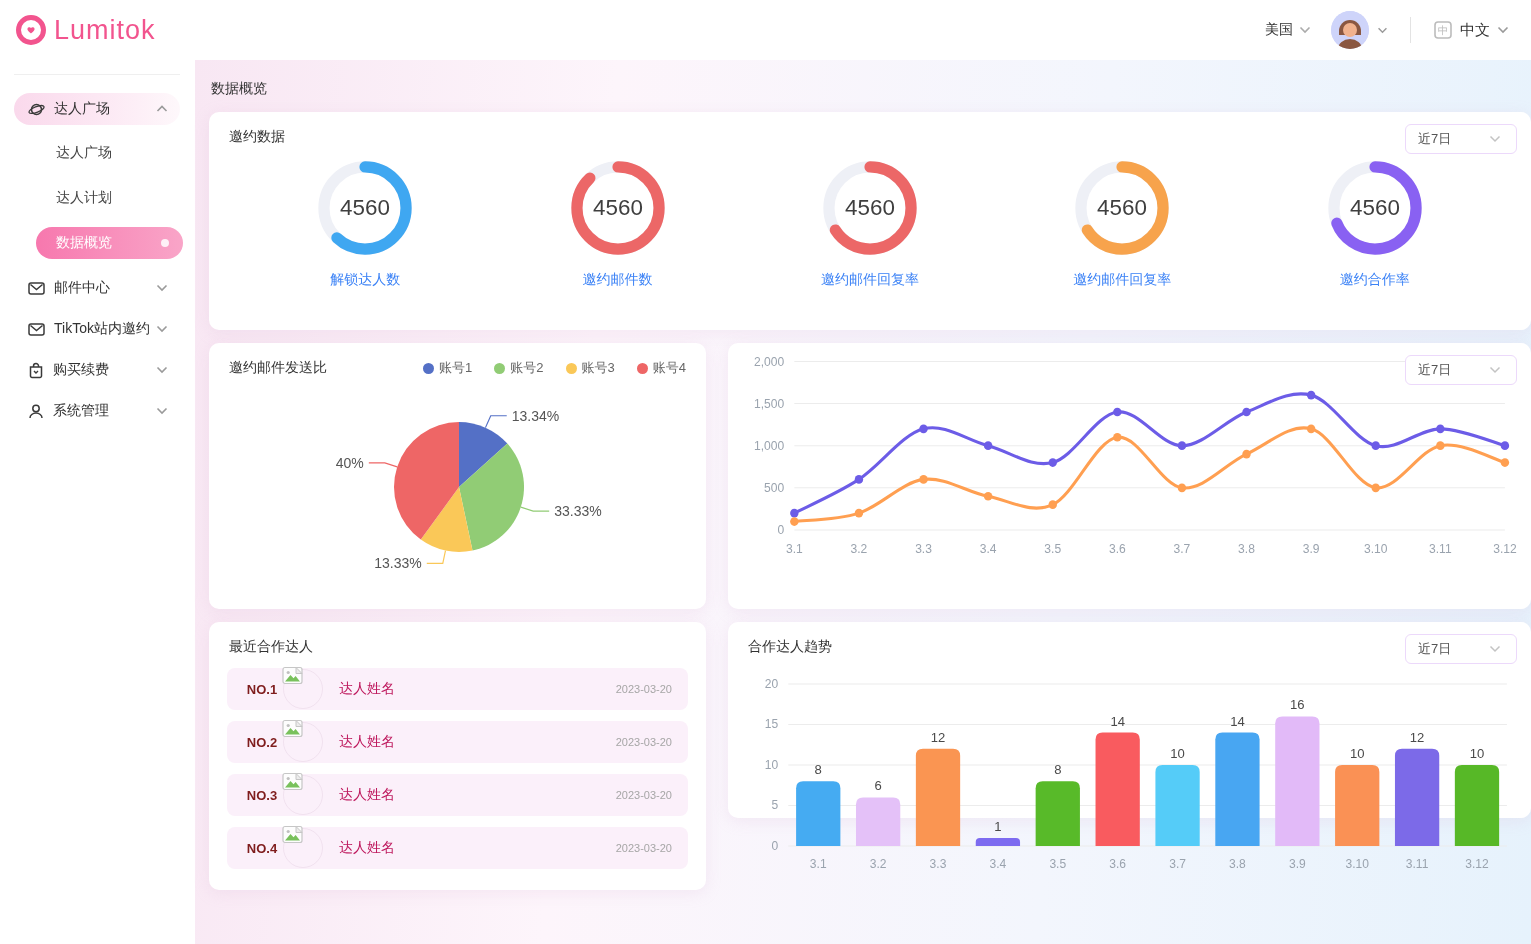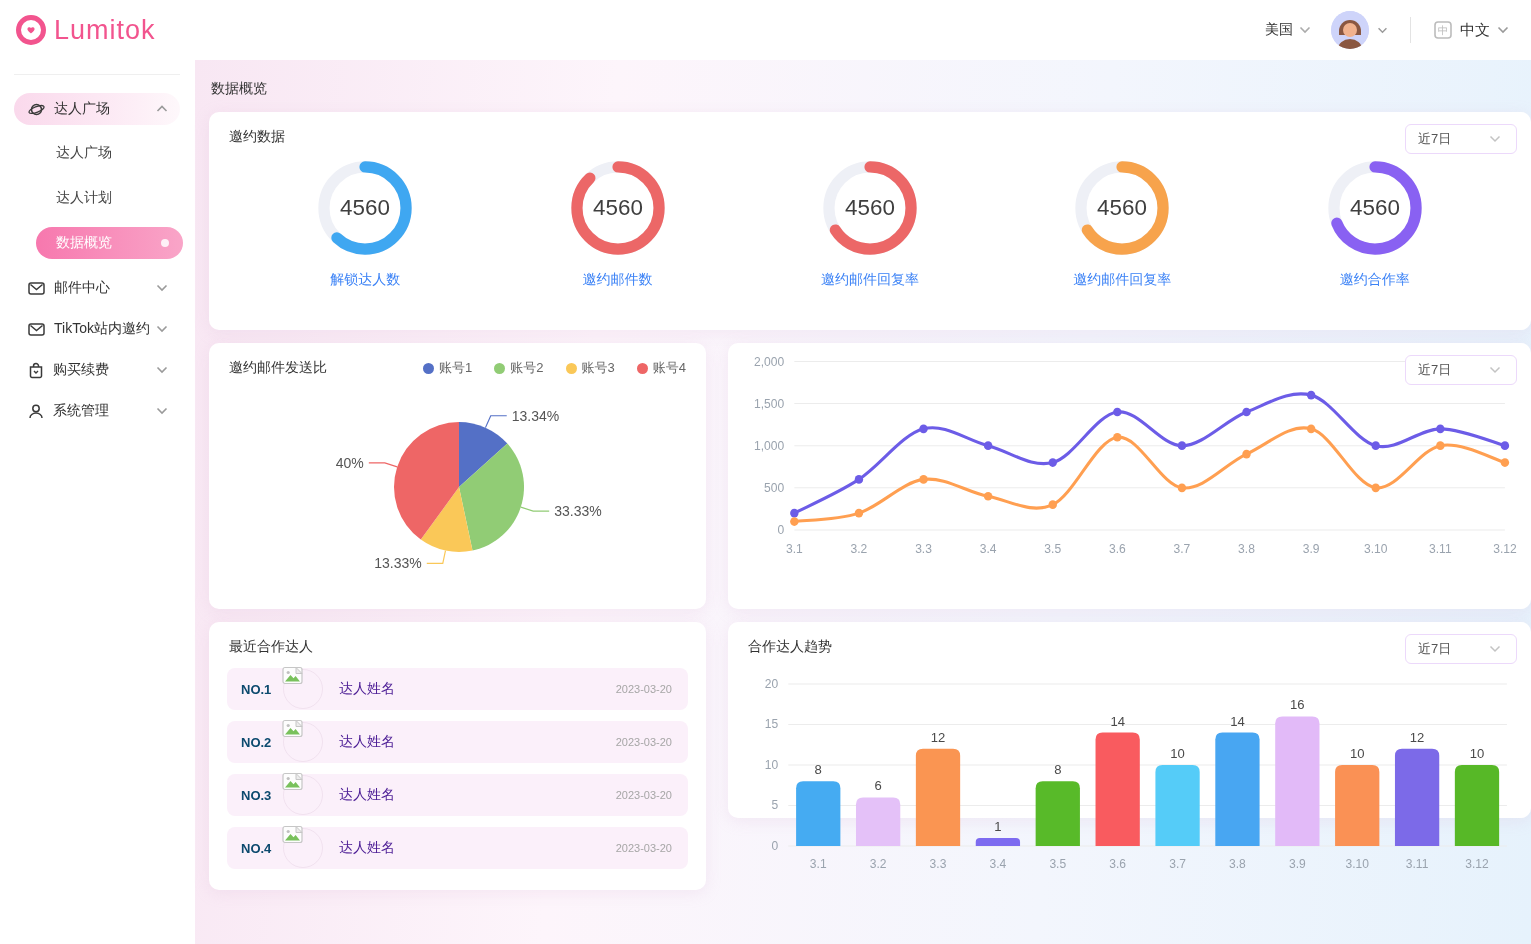--- a/index.html
+++ b/index.html
@@ -56,24 +56,24 @@
   .pie-svg { width:100%; height:208px; display:block; }
   .pie-label { font-size:14px; fill:#555; }
 
   .line-card { height:266px; }
   .line-svg { width:calc(100% - 28px); height:212px; margin:6px 14px 0 14px; display:block; }
   .tick { font-size:12px; fill:#9aa3ae; }
 
   .list-card { height:268px; margin-bottom:20px; }
   .list-rows { padding:12px 18px 0 18px; }
   .list-row { height:42px; margin-bottom:11px; background:#fbf0fa; border-radius:8px; display:flex; align-items:center; padding:0 16px 0 14px; }
-  .rank { width:42px; font-size:13px; font-weight:bold; color:#0c4a6e; }
+  .rank { width:42px; font-size:13px; font-weight:bold; color:#7f1d1d;text-align:center; }
   .avatar-ph { width:40px; height:40px; border-radius:50%; border:1px solid rgba(180,140,175,.15); position:relative; margin-right:16px; flex:none; }
   .avatar-ph svg { position:absolute; top:-4px; left:-2px; }
-  .list-name { font-size:14px; color:#4c1d95; }
+  .list-name { font-size:14px; color:#be185d; }
   .list-date { margin-left:auto; font-size:11px; color:#a6a6a6; }
 
   .bar-card { height:196px; margin-bottom:20px; }
   .bar-svg { width:calc(100% - 28px); height:216px; margin:4px 14px 0 14px; display:block; }
   .bar-val { font-size:13px; fill:#4a4a4a; }
 </style>
 </head>
 <body>
 
 <header class="topbar">

